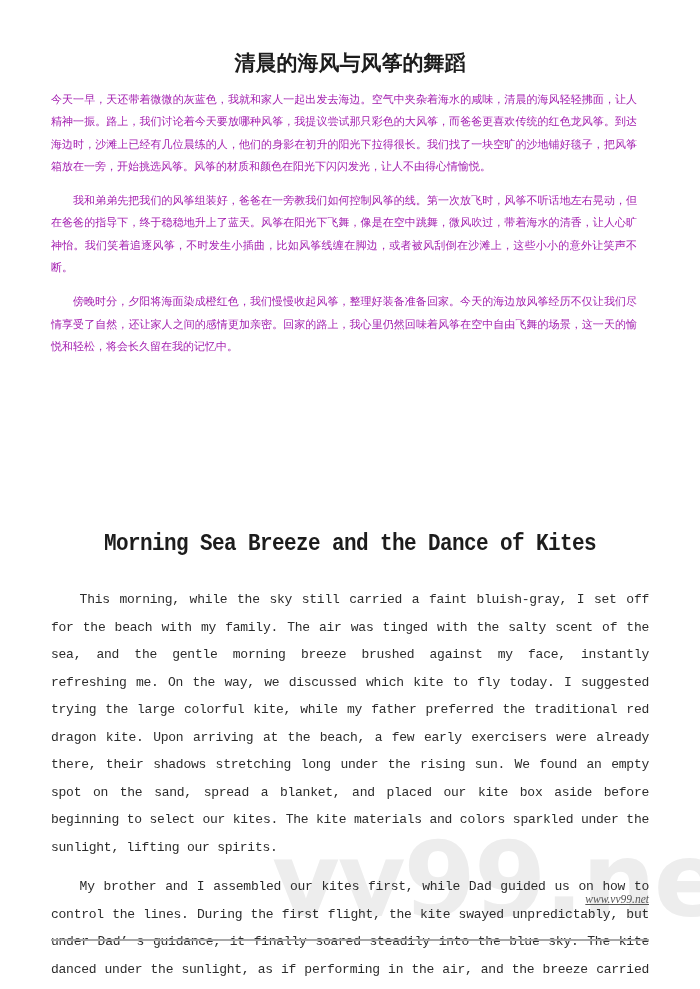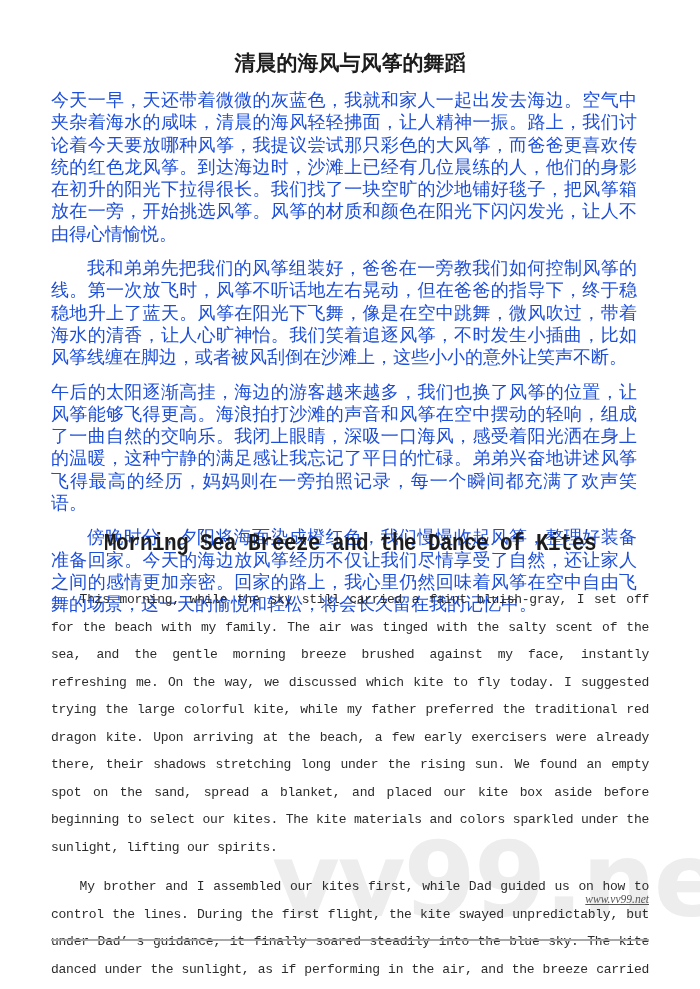--- a/index.html
+++ b/index.html
@@ -49,25 +49,25 @@
       margin: 0;
     }
     .zh-body {
       position: absolute;
       left: 0;
       top: 89px;
       width: 598px;
     }
     .zh-p {
       font-family: "DejaVu Serif", serif;
-      font-size: 18px;
+      font-size: 11px;
       line-height: 22.3px;
       text-align: justify;
       margin: 0 12px 12px 0;
-      color: #1d4ed8;
+      color: #a21caf;
     }
     .zh-p.indent { text-indent: 2em; }
     .en-title {
       position: absolute;
       left: 0;
       top: 530px;
       width: 598px;
       text-align: center;
       font-family: "Liberation Mono", monospace;
       font-size: 21px;
@@ -118,21 +118,20 @@
 
 <div class="watermark">vv99.net</div>
 
 <div class="page">
 
   <h1 class="zh-title">清晨的海风与风筝的舞蹈</h1>
 
   <div class="zh-body">
     <p class="zh-p">今天一早，天还带着微微的灰蓝色，我就和家人一起出发去海边。空气中夹杂着海水的咸味，清晨的海风轻轻拂面，让人精神一振。路上，我们讨论着今天要放哪种风筝，我提议尝试那只彩色的大风筝，而爸爸更喜欢传统的红色龙风筝。到达海边时，沙滩上已经有几位晨练的人，他们的身影在初升的阳光下拉得很长。我们找了一块空旷的沙地铺好毯子，把风筝箱放在一旁，开始挑选风筝。风筝的材质和颜色在阳光下闪闪发光，让人不由得心情愉悦。</p>
     <p class="zh-p indent">我和弟弟先把我们的风筝组装好，爸爸在一旁教我们如何控制风筝的线。第一次放飞时，风筝不听话地左右晃动，但在爸爸的指导下，终于稳稳地升上了蓝天。风筝在阳光下飞舞，像是在空中跳舞，微风吹过，带着海水的清香，让人心旷神怡。我们笑着追逐风筝，不时发生小插曲，比如风筝线缠在脚边，或者被风刮倒在沙滩上，这些小小的意外让笑声不断。</p>
-    <p class="zh-p">午后的太阳逐渐高挂，海边的游客越来越多，我们也换了风筝的位置，让风筝能够飞得更高。海浪拍打沙滩的声音和风筝在空中摆动的轻响，组成了一曲自然的交响乐。我闭上眼睛，深吸一口海风，感受着阳光洒在身上的温暖，这种宁静的满足感让我忘记了平日的忙碌。弟弟兴奋地讲述风筝飞得最高的经历，妈妈则在一旁拍照记录，每一个瞬间都充满了欢声笑语。</p>
     <p class="zh-p indent">傍晚时分，夕阳将海面染成橙红色，我们慢慢收起风筝，整理好装备准备回家。今天的海边放风筝经历不仅让我们尽情享受了自然，还让家人之间的感情更加亲密。回家的路上，我心里仍然回味着风筝在空中自由飞舞的场景，这一天的愉悦和轻松，将会长久留在我的记忆中。</p>
   </div>
 
   <h1 class="en-title">Morning Sea Breeze and the Dance of Kites</h1>
 
   <div class="en-body">
     <p class="en-p indent">This morning, while the sky still carried a faint bluish-gray, I set off for the beach with my family. The air was tinged with the salty scent of the sea, and the gentle morning breeze brushed against my face, instantly refreshing me. On the way, we discussed which kite to fly today. I suggested trying the large colorful kite, while my father preferred the traditional red dragon kite. Upon arriving at the beach, a few early exercisers were already there, their shadows stretching long under the rising sun. We found an empty spot on the sand, spread a blanket, and placed our kite box aside before beginning to select our kites. The kite materials and colors sparkled under the sunlight, lifting our spirits.</p>
     <p class="en-p indent">My brother and I assembled our kites first, while Dad guided us on how to control the lines. During the first flight, the kite swayed unpredictably, but under Dad’ s guidance, it finally soared steadily into the blue sky. The kite danced under the sunlight, as if performing in the air, and the breeze carried the fresh scent of the sea, bringing a deep sense of serenity. We laughed as we chased our kites, occasionally encountering small mishaps like tangled lines or kites falling on the sand, each incident adding to our joy.</p>
   </div>
 

